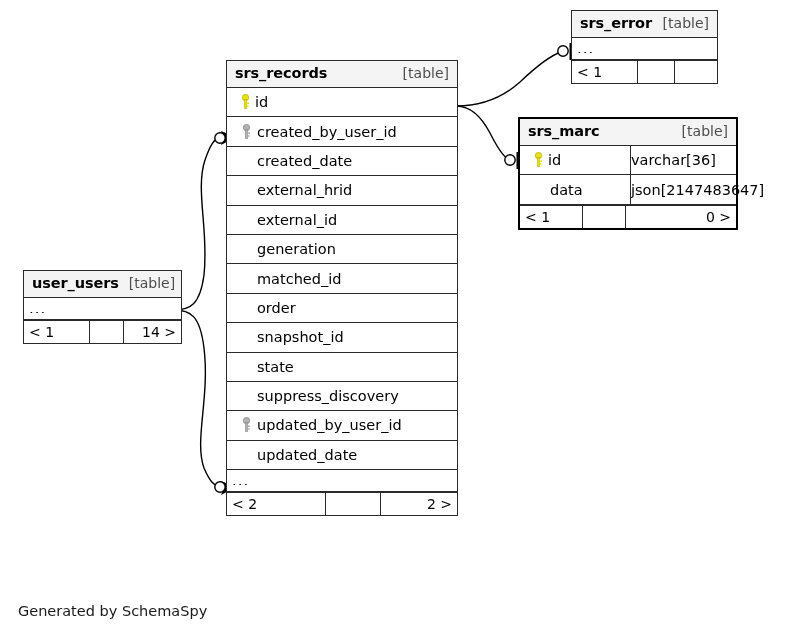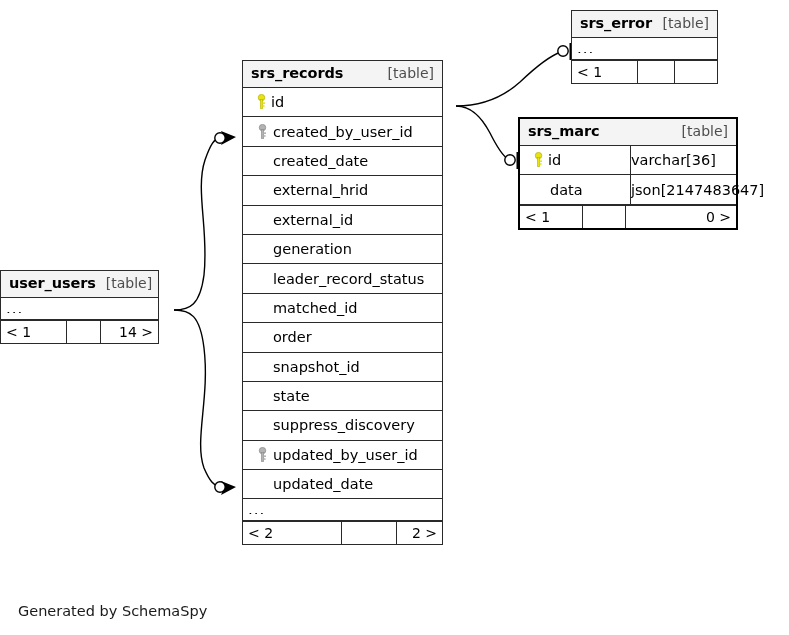--- a/index.html
+++ b/index.html
@@ -174,21 +174,21 @@
       <circle cx="563" cy="51" r="5.2"></circle>
       <circle cx="510" cy="160" r="5.2"></circle>
     </g>
 
     <g stroke="#000000" stroke-width="3">
       <line x1="571" y1="43" x2="571" y2="60"></line>
       <line x1="518" y1="152" x2="518" y2="169"></line>
     </g>
   </svg>
 
-  <div class="table-node" id="node-srs-records" style="left:242px; top:60px; width:201px;">
+  <div class="table-node" id="node-srs-records" style="left:226px; top:60px; width:232px;">
     <div class="tbl-header">
       <span class="tbl-name">srs_records</span>
       <span class="tbl-kind">[table]</span>
     </div>
 
     <div class="tbl-row">
       <div class="col-name-cell">
         <span class="keyslot">
           <svg width="9" height="16" viewBox="0 0 9 16">
               <circle cx="4.5" cy="3.6" r="3.2" fill="#e8e413" stroke="#b9b505" stroke-width="0.8"></circle>
@@ -236,26 +236,20 @@
       </div>
     </div>
 
     <div class="tbl-row">
       <div class="col-name-cell">
         <span class="keyslot indent"></span>
         <span class="col-label">generation</span>
       </div>
     </div>
 
-    <div class="tbl-row">
-      <div class="col-name-cell">
-        <span class="keyslot indent"></span>
-        <span class="col-label">leader_record_status</span>
-      </div>
-    </div>
 
     <div class="tbl-row">
       <div class="col-name-cell">
         <span class="keyslot indent"></span>
         <span class="col-label">matched_id</span>
       </div>
     </div>
 
     <div class="tbl-row">
       <div class="col-name-cell">
@@ -368,21 +362,21 @@
       <div class="col-type-cell" style="flex:1 1 auto;">json[2147483647]</div>
     </div>
 
     <div class="tbl-footer">
       <div class="foot-cell left" style="width:62px;">&lt; 1</div>
       <div class="foot-cell mid" style="width:44px;"></div>
       <div class="foot-cell right" style="flex:1 1 auto;">0 &gt;</div>
     </div>
   </div>
 
-  <div class="table-node" id="node-user-users" style="left:0; top:270px; width:159px;">
+  <div class="table-node" id="node-user-users" style="left:23px; top:270px; width:159px;">
     <div class="tbl-header">
       <span class="tbl-name">user_users</span>
       <span class="tbl-kind">[table]</span>
     </div>
 
     <div class="tbl-row ellipsis-row" style="height:22px;">
       <div class="col-name-cell">
         <span class="ellipsis-text">...</span>
       </div>
     </div>

